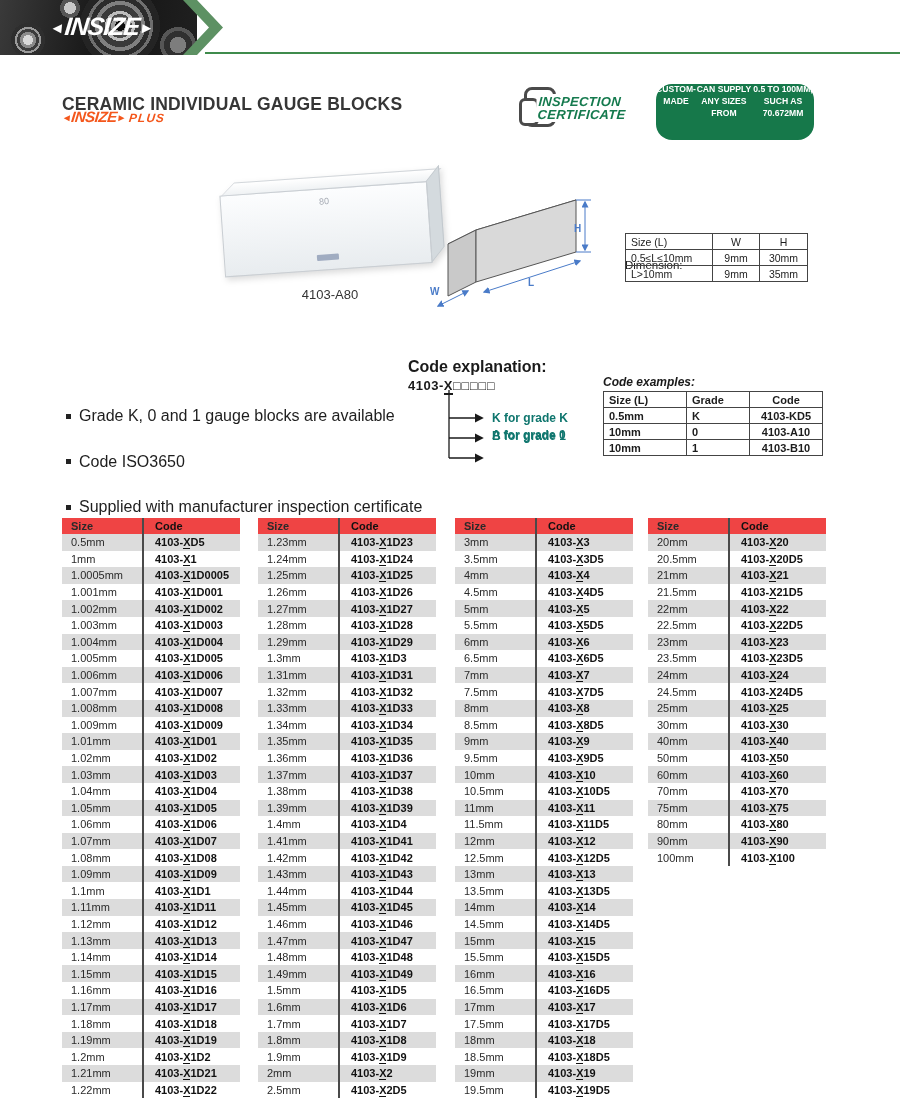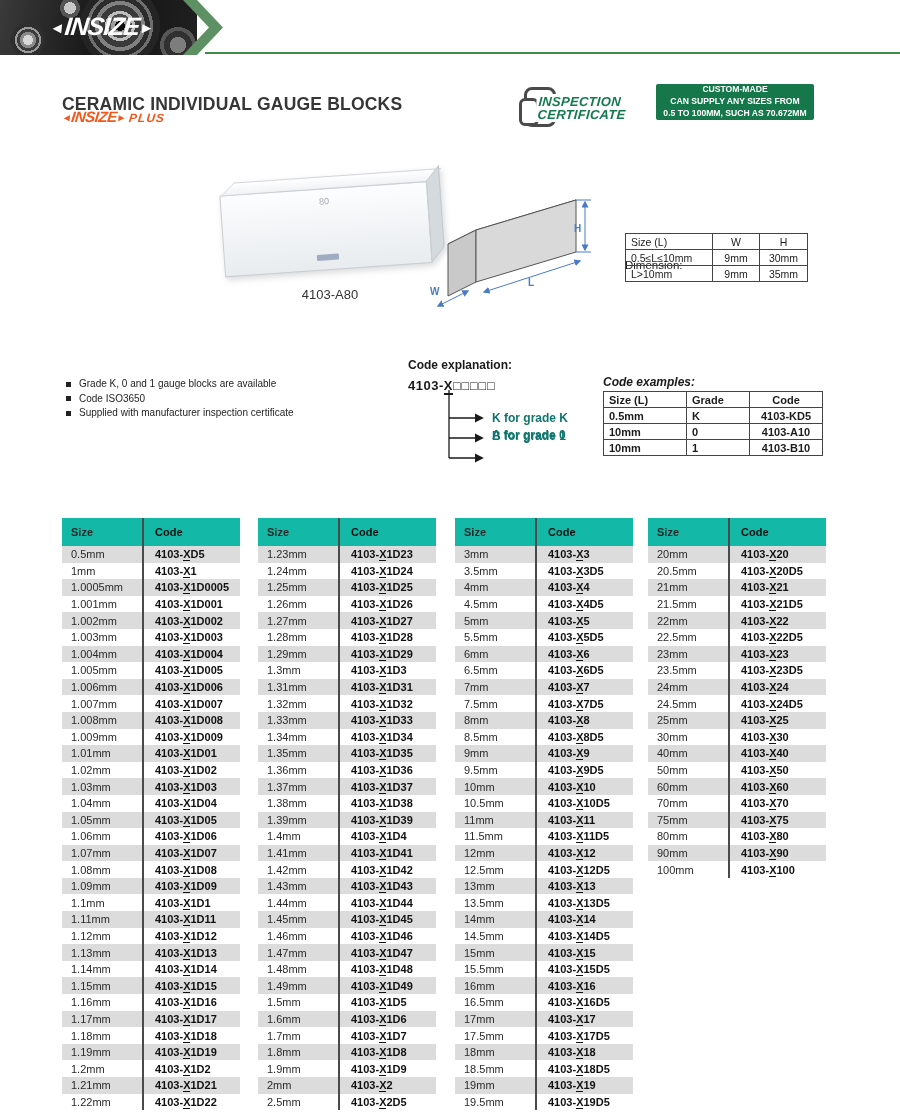--- a/index.html
+++ b/index.html
@@ -25,22 +25,22 @@
   .plus-logo{position:absolute;left:62px;top:108px;color:#f4571c;font-style:italic;font-weight:900;
     font-size:15px;letter-spacing:-0.5px;transform:skewX(-6deg);white-space:nowrap;}
   .plus-logo .arr{font-size:10px;font-style:normal;vertical-align:1px;}
   .plus-logo .plus{font-size:12px;letter-spacing:1px;margin-left:3px;font-weight:800;}
 
   
   .insp-icon{position:absolute;left:524px;top:87px;width:26px;height:34px;border:3px solid #4a4a4a;border-radius:8px;}
   .insp-icon2{position:absolute;left:519px;top:98px;width:14px;height:22px;border:3px solid #4a4a4a;border-radius:6px;background:#fff;}
   .insp-text{position:absolute;left:536px;top:94px;color:#157a4e;font-style:italic;font-weight:900;
     font-size:13px;line-height:13px;letter-spacing:.3px;background:#fff;padding:1px 2px;transform:skewX(-4deg);}
-  .custom-badge{position:absolute;left:656px;top:84px;width:158px;height:36px;background:#16784a;border-radius:2px;
-    color:#fff;font-weight:bold;font-size:8.6px;line-height:11.8px;text-align:center;display:flex;flex-direction:column;justify-content:center;}
+  .custom-badge{position:absolute;left:656px;top:84px;width:158px;height:56px;background:#16784a;border-radius:16px;
+    color:#fff;font-weight:bold;font-size:8.6px;line-height:11.8px;text-align:center;display:flex;flex-direction:row;justify-content:center;}
 
   
   .gb-wrap{position:absolute;left:200px;top:170px;width:260px;height:118px;filter:drop-shadow(2px 3px 3px rgba(0,0,0,.14));}
   .gb-rot{position:absolute;inset:0;transform:rotate(-4deg);}
   .gb-top{position:absolute;left:22px;top:6px;width:206px;height:12px;background:linear-gradient(#ffffff,#eef1f3);
     border:1px solid #d3d7db;transform:skewX(-48deg);transform-origin:bottom left;}
   .gb-front{position:absolute;left:22px;top:18px;width:206px;height:80px;background:linear-gradient(180deg,#fcfdfe,#e8ecef);
     border:1px solid #c9ced3;}
   .gb-side{position:absolute;left:229px;top:18px;width:12px;height:80px;background:#d4dade;border:1px solid #c2c8cd;
     transform:skewY(-48deg);transform-origin:top left;}
@@ -53,46 +53,46 @@
   .dim-label{position:absolute;left:625px;top:217px;font-size:11.5px;color:#222;margin-top:42px;}
   table.small-tbl{border-collapse:collapse;font-size:10.5px;color:#1c1c1c;}
   table.small-tbl td{border:1px solid #444;padding:1px 5px;height:13px;}
   .dim-table{position:absolute;left:625px;top:233px;}
   .dim-table td:first-child{width:76px;}
   .dim-table td:nth-child(2){width:36px;text-align:center;}
   .dim-table td:nth-child(3){width:37px;text-align:center;}
 
   
   .features{position:absolute;left:65px;top:377px;list-style:none;margin:0;padding:0;}
-  .features li{position:relative;padding-left:14px;font-size:10px;line-height:13.5px;margin-bottom:1px;
-    white-space:pre-line;color:#1e1e1e;}
+  .features li{position:relative;padding-left:14px;font-size:16px;line-height:13.5px;margin-bottom:1px;
+    white-space:pre-line;color:#1e1e1e;margin-top:32px;}
   .features li::before{content:"";position:absolute;left:1px;top:4.5px;width:5px;height:5px;background:#222;}
 
   
-  .codeexp-label{position:absolute;left:408px;top:358px;font-size:12px;font-weight:bold;color:#1a1a1a;}
+  .codeexp-label{position:absolute;left:408px;top:358px;font-size:16px;font-weight:bold;color:#1a1a1a;}
   .codeexp-pattern{position:absolute;left:408px;top:378px;font-size:13px;font-weight:bold;color:#1a1a1a;letter-spacing:.5px;}
   .codeexp-pattern .ux{border-bottom:2px solid #1a1a1a;padding-bottom:0;}
   .codeexp-pattern .boxes{font-size:12.5px;letter-spacing:1px;}
   .codeexp-svg{position:absolute;left:440px;top:390px;}
   .grade-line{position:absolute;left:492px;font-size:12px;font-weight:bold;color:#0f766e;}
   .gl0{top:411px;} .gl1{top:428px;} .gl2{top:429px;}
 
   
   .codex-label{position:absolute;left:603px;top:375px;font-size:12px;font-weight:bold;color:#1a1a1a;font-style:italic;}
   .codex-table{position:absolute;left:603px;top:391px;font-weight:bold;}
   .codex-table td{height:15px;font-size:11px;}
   .codex-table td:first-child{width:72px;}
   .codex-table td:nth-child(2){width:52px;}
   .codex-table td:nth-child(3){width:62px;text-align:center;}
 
   
   .stable{position:absolute;top:518px;width:178px;}
   .t1{left:62px;} .t2{left:258px;} .t3{left:455px;} .t4{left:648px;}
   .stable::after{content:"";position:absolute;left:80px;top:0;bottom:0;width:1.5px;background:#4a4a4a;}
-  .sheader{display:flex;height:28px;align-items:center;background:#14b8a6;color:#fff;font-weight:bold;font-size:11.5px;}
+  .sheader{display:flex;height:16px;align-items:center;background:#ef4444;color:#fff;font-weight:bold;font-size:11.5px;}
   .srow{display:flex;height:16.6px;align-items:center;}
   .srow.alt{background:#dcdcdc;}
   .cell{box-sizing:border-box;}
   .size-cell{width:80px;padding-left:9px;font-size:11px;color:#2a2a2a;}
   .code-cell{flex:1;padding-left:13px;font-size:11px;font-weight:bold;color:#111;}
   .code-cell u, .sheader u{text-decoration:none;}
   .code-cell u{border-bottom:1.5px solid #111;}
   svg text{font-family:"Liberation Sans",sans-serif;}
 </style>
 </head>

